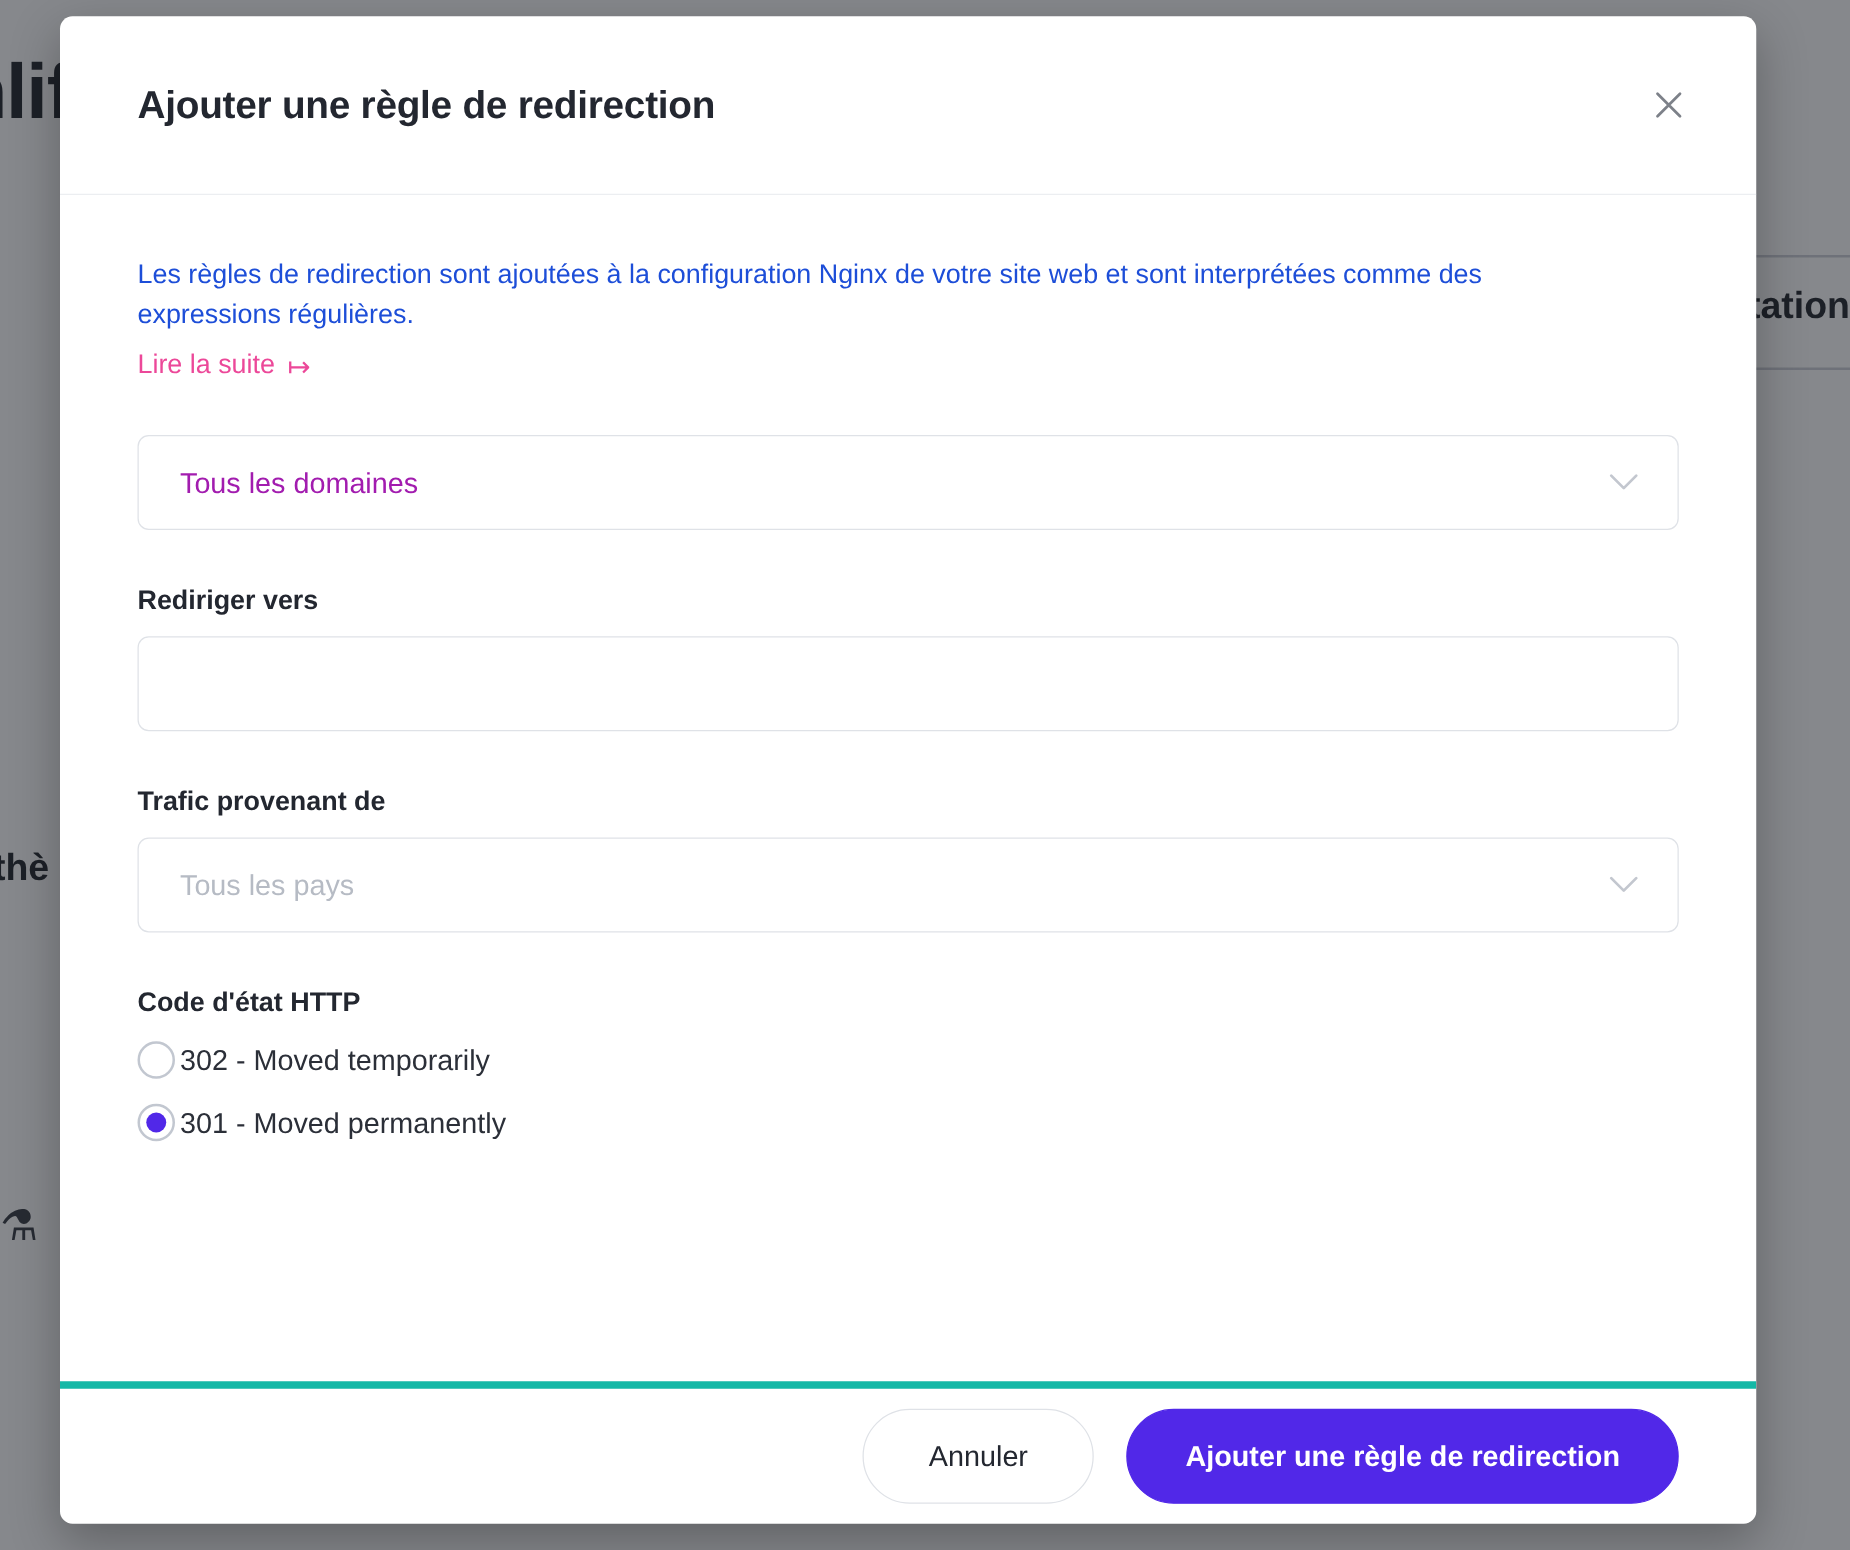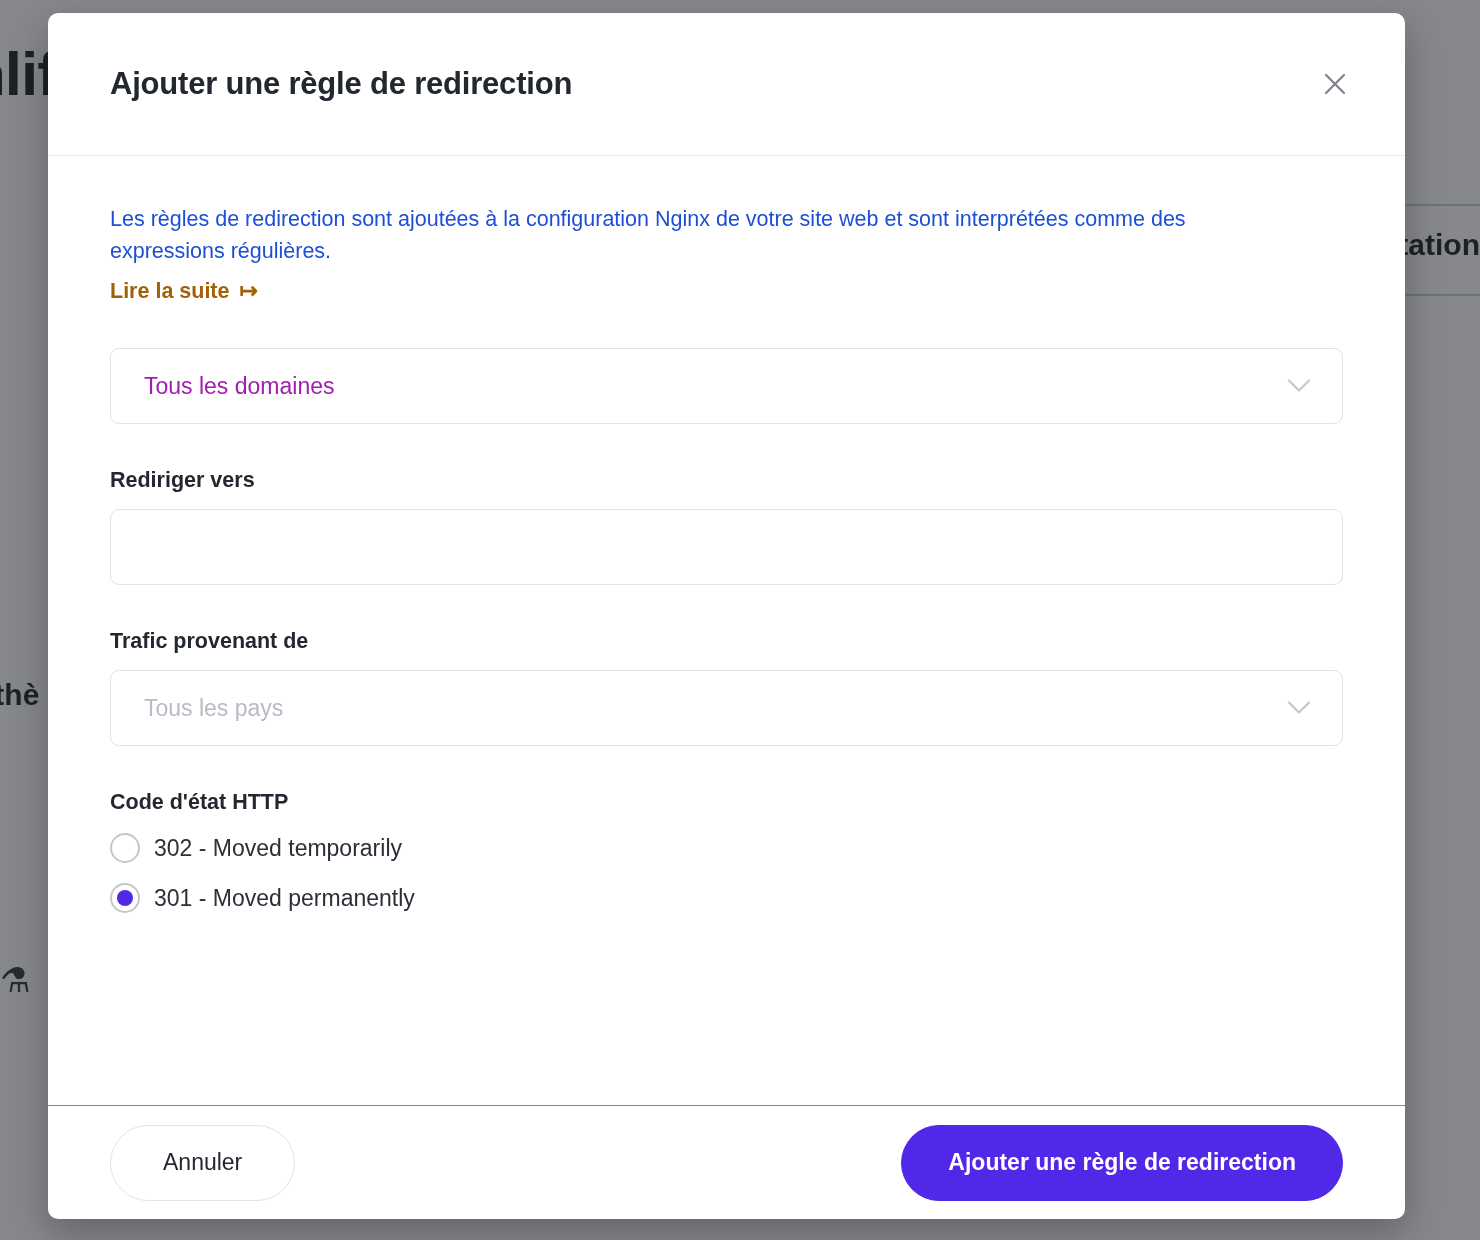--- a/index.html
+++ b/index.html
@@ -141,26 +141,26 @@
 
   .desc {
     font-size: 21.5px;
     line-height: 1.47;
     color: #1d4ed8;
     max-width: 1105px;
     margin: 0;
   }
   .read-more {
     display: inline-flex;
-    align-items: flex-start;
+    align-items: flex-end;
     gap: 10px;
     margin-top: 12px;
     font-size: 21.5px;
-    font-weight: 700;
-    color: #a16207;
+    font-weight: 400;
+    color: #ec4899;
     text-decoration: none;
     cursor: pointer;
   }
   .read-more .arrow-glyph {
     font-size: 22px;
     line-height: 1;
     display: inline-block;
     transform: translateY(1px);
   }
 
@@ -214,21 +214,21 @@
     display: flex;
     gap: 33px;
     margin-top: 44px;
   }
   .two-col > .col { flex: 1 1 0; min-width: 0; }
 
   .radio-group { margin-top: 44px; }
   .radio-row {
     display: flex;
     align-items: center;
-    gap: 14px;
+    gap: 4px;
     margin-top: 20px;
     cursor: pointer;
   }
   .radio-row:first-of-type { margin-top: 18px; }
   .radio-mark {
     width: 30px;
     height: 30px;
     border-radius: 50%;
     border: 2px solid #c2c7d0;
     background: #ffffff;
@@ -244,24 +244,25 @@
     background: transparent;
   }
   .radio-row.checked .radio-mark .dot { background: #5128e8; }
   .radio-label {
     font-size: 23px;
     color: #2b2f38;
   }
 
   .modal-footer {
     flex: 0 0 114px;
-    border-top: 1px solid #14b8a6;
-    display: flex;
-    align-items: center;
-    justify-content: space-between;
+    border-top: 6px solid #14b8a6;
+    display: flex;
+    align-items: center;
+    justify-content: flex-end;
+    gap: 26px;
     padding: 0 62px;
   }
   .btn {
     border-radius: 999px;
     font-size: 23px;
     font-weight: 400;
     cursor: pointer;
     font-family: "Liberation Sans", sans-serif;
     white-space: nowrap;
   }

